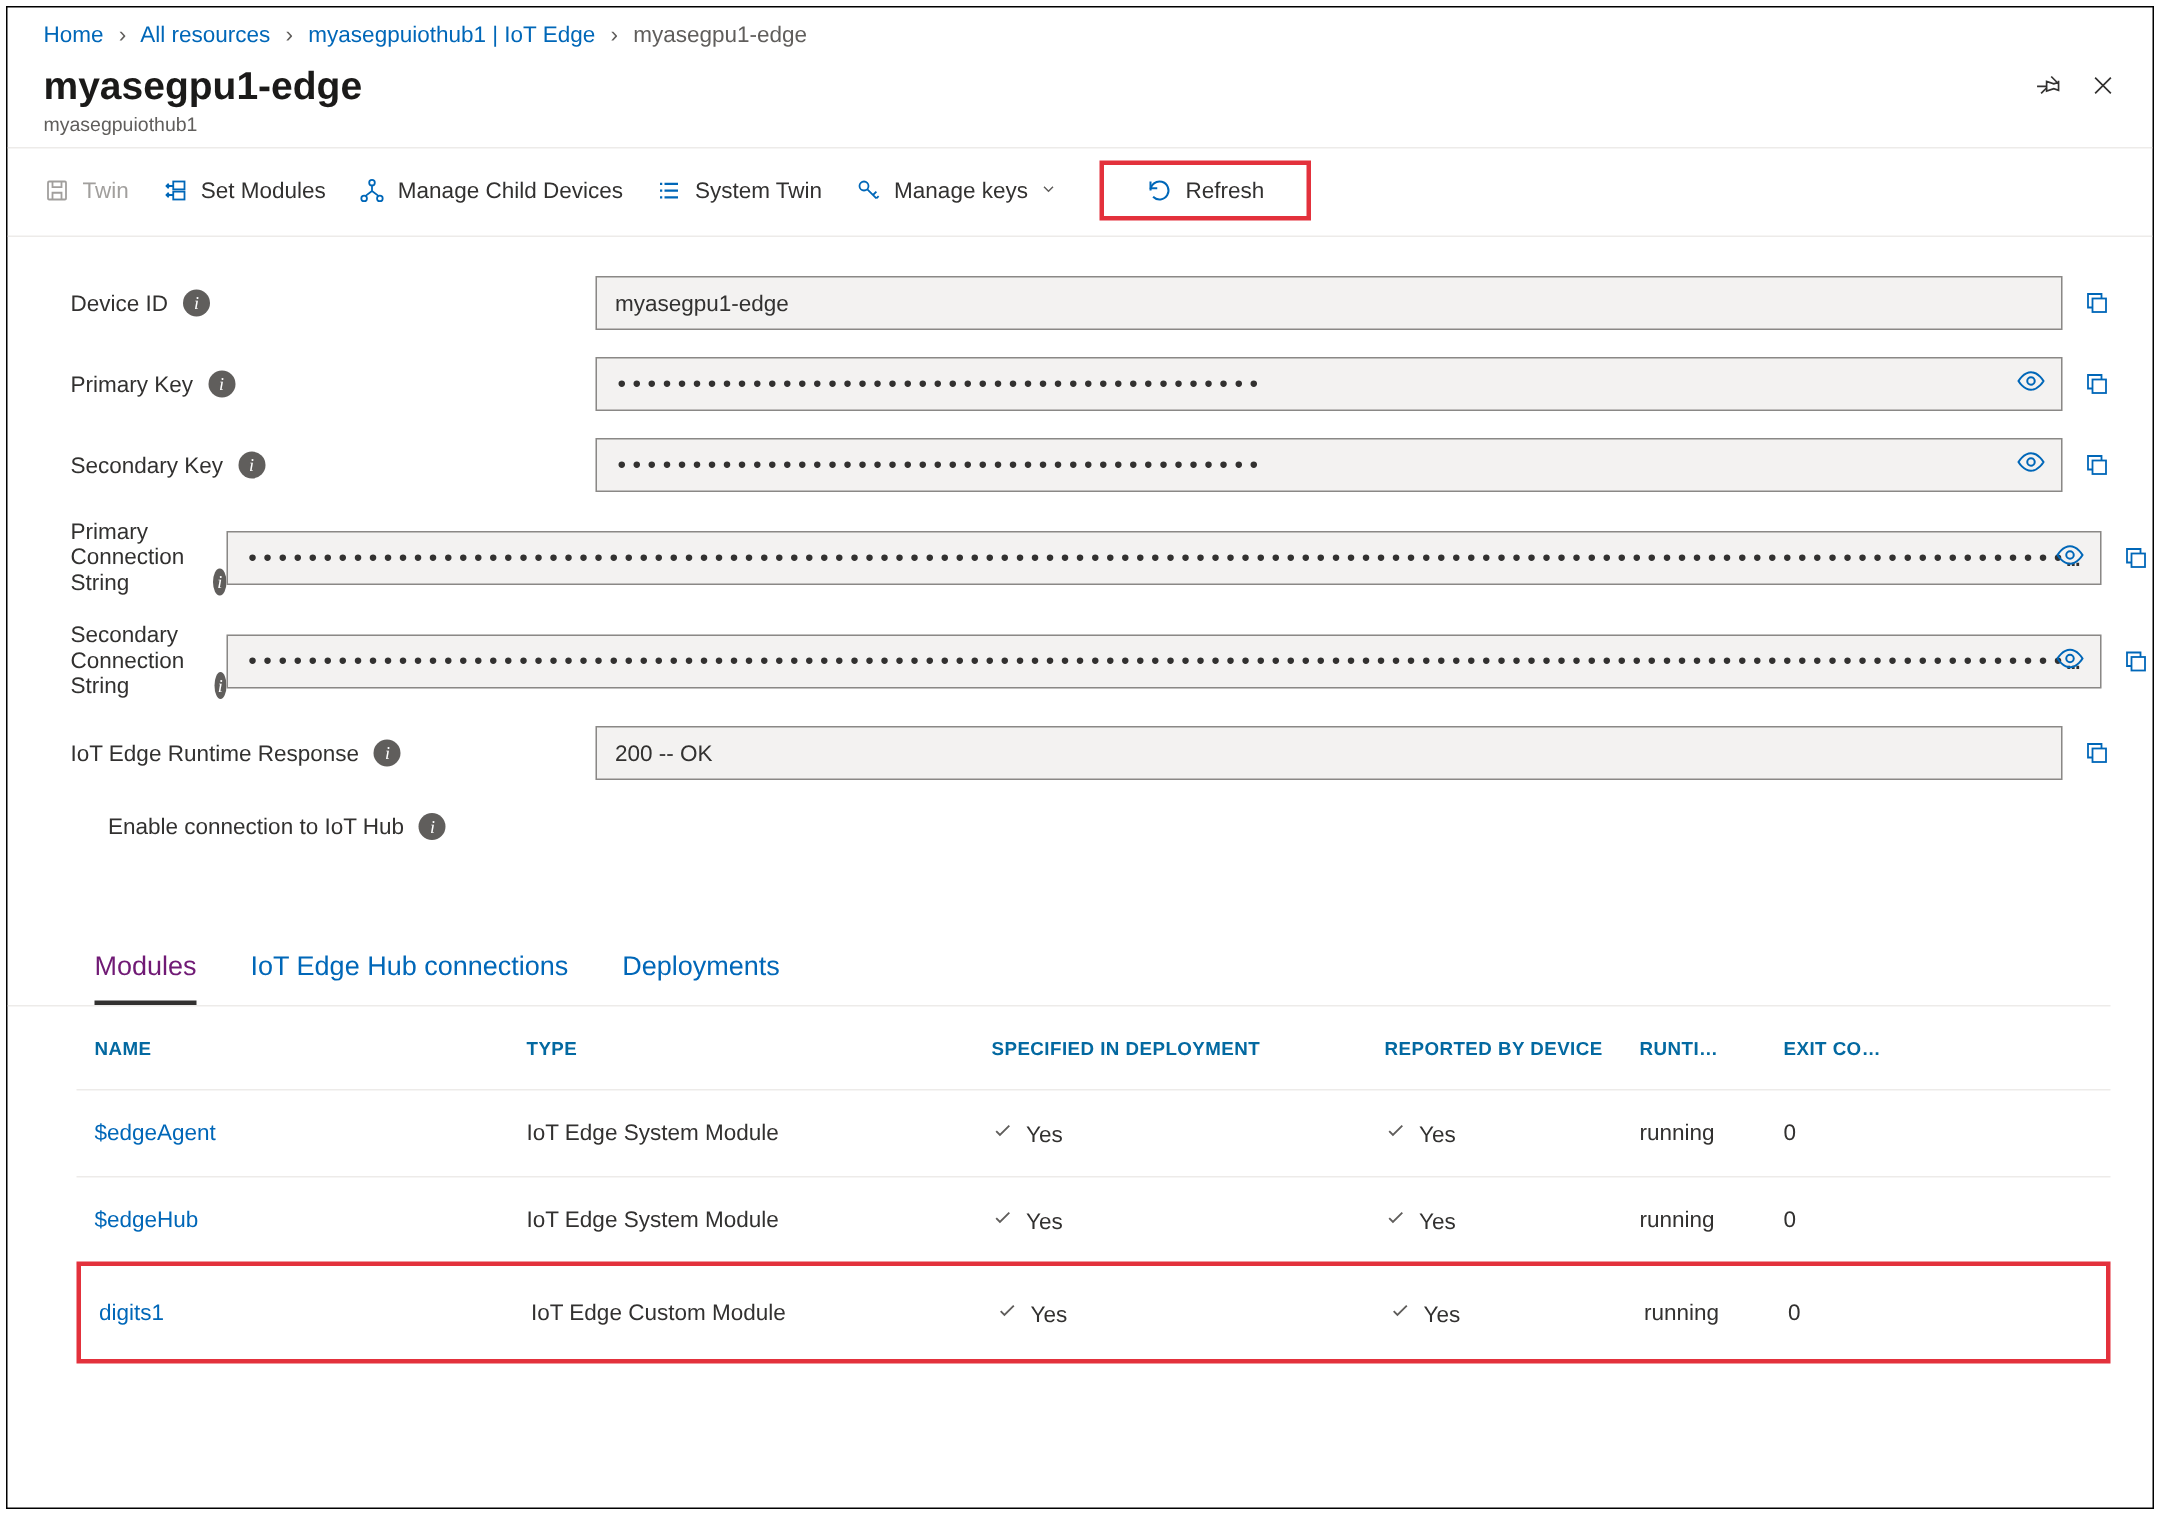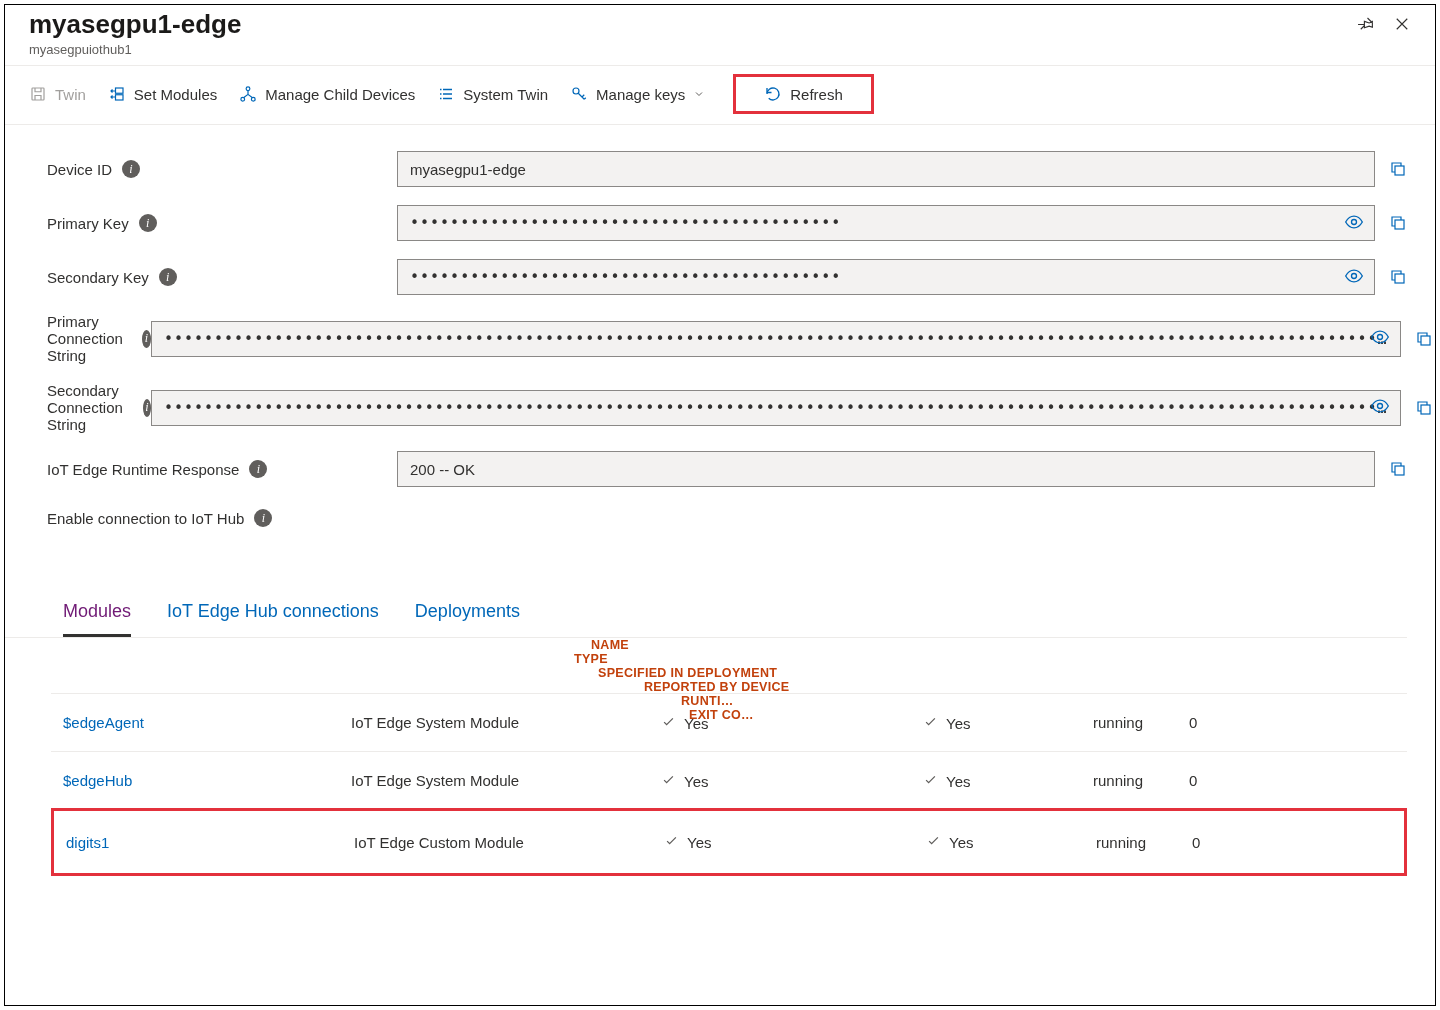--- a/index.html
+++ b/index.html
@@ -32,21 +32,21 @@
   .tool-btn.disabled { color:#a19f9d; }
   .tool-btn .ticon { color:#0067b8; display:inline-flex; }
   .tool-btn.disabled .ticon { color:#a19f9d; }
   .ticon svg { width:18px; height:18px; }
   .chev-down { color:#605e5c; }
   .refresh-highlight { border:3px solid #e3313c; padding:8px 28px; margin-left:6px; }
 
   
   .form-area { padding: 26px 28px 10px 42px; }
   .field-row { display:flex; align-items:center; margin-bottom: 18px; }
-  .field-label { width: 350px; display:flex; align-items:center; gap:10px; font-size:15px; color:#323130; }
+  .field-label { width: 350px; display:flex; align-items:flex-end; gap:10px; font-size:15px; color:#323130; }
   .info-badge { width:18px; height:18px; border-radius:50%; background:#605e5c; color:#fff; display:inline-flex; align-items:center; justify-content:center; font-size:12px; font-style:italic; font-family:Georgia, serif; }
   .field-input-wrap { flex:1; display:flex; align-items:center; gap:14px; }
   .ro-input { flex:1; height:36px; border:1px solid #8a8886; background:#f3f2f1; padding:0 12px; display:flex; align-items:center; font-size:15px; color:#323130; overflow:hidden; white-space:nowrap; position:relative; }
   .ro-input .eye { position:absolute; right:10px; color:#0067b8; }
   .copy-btn { color:#0067b8; display:inline-flex; cursor:pointer; }
   .copy-btn svg { width:18px; height:18px; }
   .eye svg { width:20px; height:20px; }
   .dots { letter-spacing:1px; font-family:monospace; }
 
   .radio-row { display:flex; gap:24px; align-items:center; }
@@ -56,38 +56,47 @@
   .radio-inner { width:12px; height:12px; border-radius:50%; background:#0067b8; }
 
   
   .tabs { display:flex; gap:36px; padding: 30px 0 0 58px; border-bottom:1px solid #edebe9; margin: 10px 28px 0 0; }
   .tab { padding: 6px 0 12px 0; font-size:18px; color:#0067b8; cursor:pointer; }
   .tab.active { color:#701a75; border-bottom:3px solid #323130; font-weight:400; }
 
   
   .table { margin: 0 28px 0 46px; }
   .thead, .trow { display:flex; align-items:center; border-bottom:1px solid #edebe9; }
-  .thead { height:56px; font-size:12.5px; font-weight:600; color:#c2410c; letter-spacing:0.3px;flex-direction:column; }
+  .thead { height:56px; font-size:12.5px; font-weight:600; color:#0369a1; letter-spacing:0.3px; }
   .trow { height:58px; font-size:15px; }
   .c-name { width:300px; padding-left:12px; }
   .c-type { width:310px; }
   .c-spec { width:262px; }
   .c-rep  { width:170px; }
   .c-run  { width:96px; }
   .c-exit { width:80px; }
   .link { color:#0067b8; }
   .check-ic { color:#605e5c; margin-right:8px; display:inline-flex; }
   .check-ic svg { width:15px; height:15px; }
   .row-highlight { border:3px solid #e3313c; padding:2px 0; margin-top:-2px;}
 </style>
 </head>
 <body>
 
 <div class="page">
 
+  <div class="breadcrumb">
+    <a>Home</a>
+    <span class="sep">›</span>
+    <a>All resources</a>
+    <span class="sep">›</span>
+    <a>myasegpuiothub1 | IoT Edge</a>
+    <span class="sep">›</span>
+    <span class="current">myasegpu1-edge</span>
+  </div>
 
   <div class="header">
     <div class="header-titles">
       <div class="page-title">myasegpu1-edge</div>
       <div class="page-subtitle">myasegpuiothub1</div>
     </div>
     <div class="header-actions">
       <span class="pin-icon">
         <svg viewBox="0 0 24 24" fill="none" stroke="#323130" stroke-width="1.5">
             <path d="M15 3l6 6-4 2-3 6-3-3-6 6 6-6-3-3 6-3 2-4z" transform="rotate(45 12 12)"></path>
@@ -286,21 +295,21 @@
           </div>
         <span class="copy-btn">
             <svg viewBox="0 0 24 24" fill="none" stroke="currentColor" stroke-width="1.6">
               <rect x="8" y="8" width="12" height="12"></rect>
               <path d="M16 8V4H4v12h4"></path>
             </svg>
           </span>
       </div>
     </div>
 
-    <div class="field-row" style="margin-top:22px;">
+    <div class="field-row" style="margin-top:22px;margin-left:25px;">
       <div class="field-label">
           <span>Enable connection to IoT Hub</span>
           <span class="info-badge">i</span>
         </div>
     </div>
   </div>
 
   <div class="tabs">
     <div class="tab active">Modules</div>
     <div class="tab">IoT Edge Hub connections</div>

